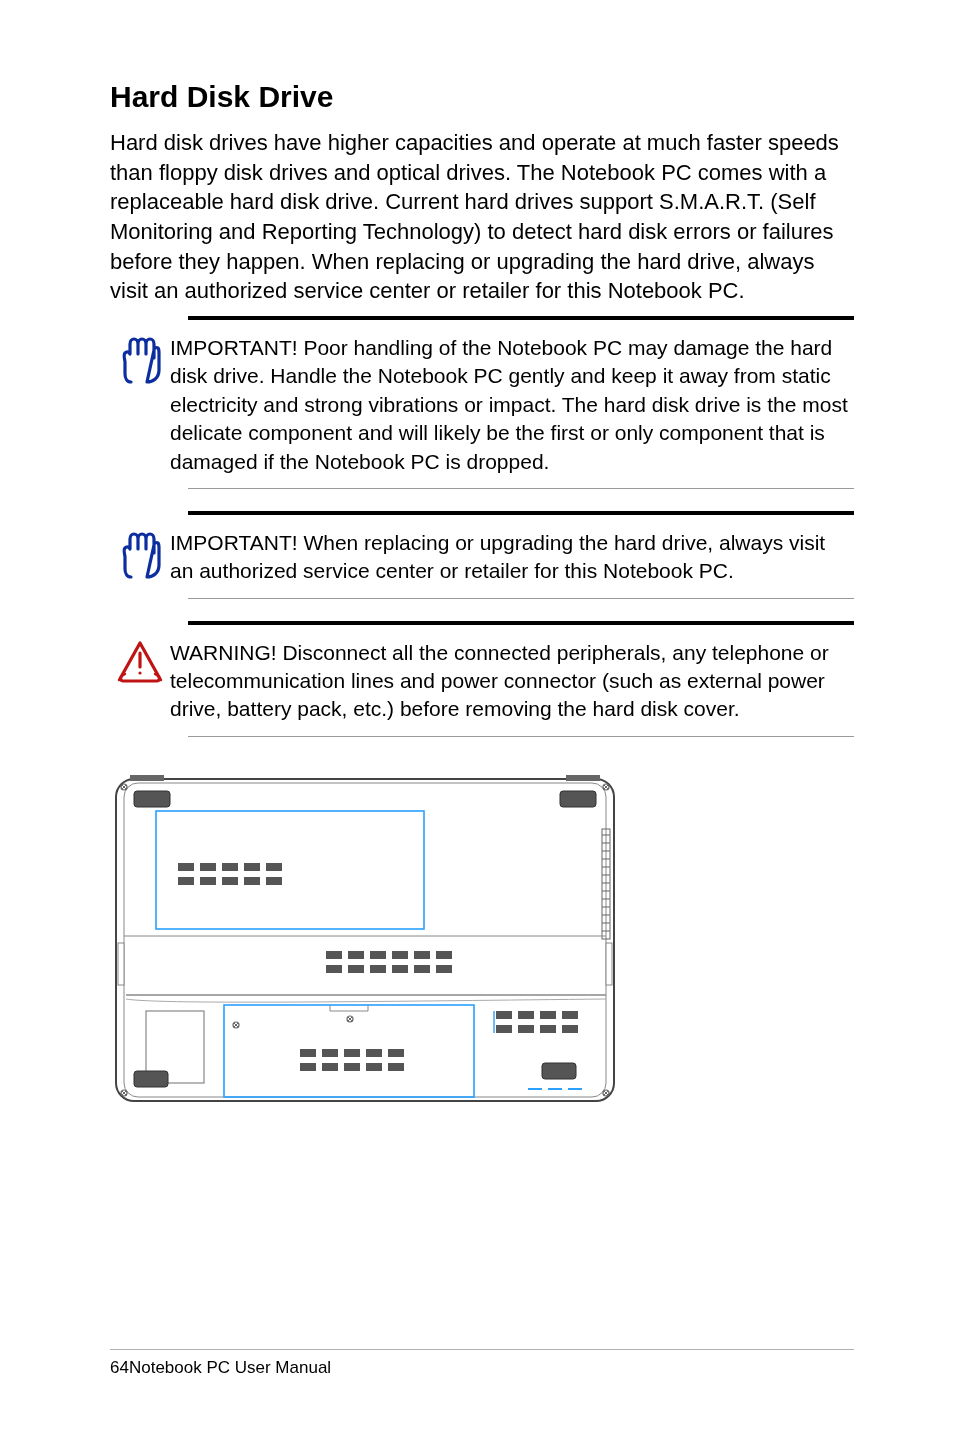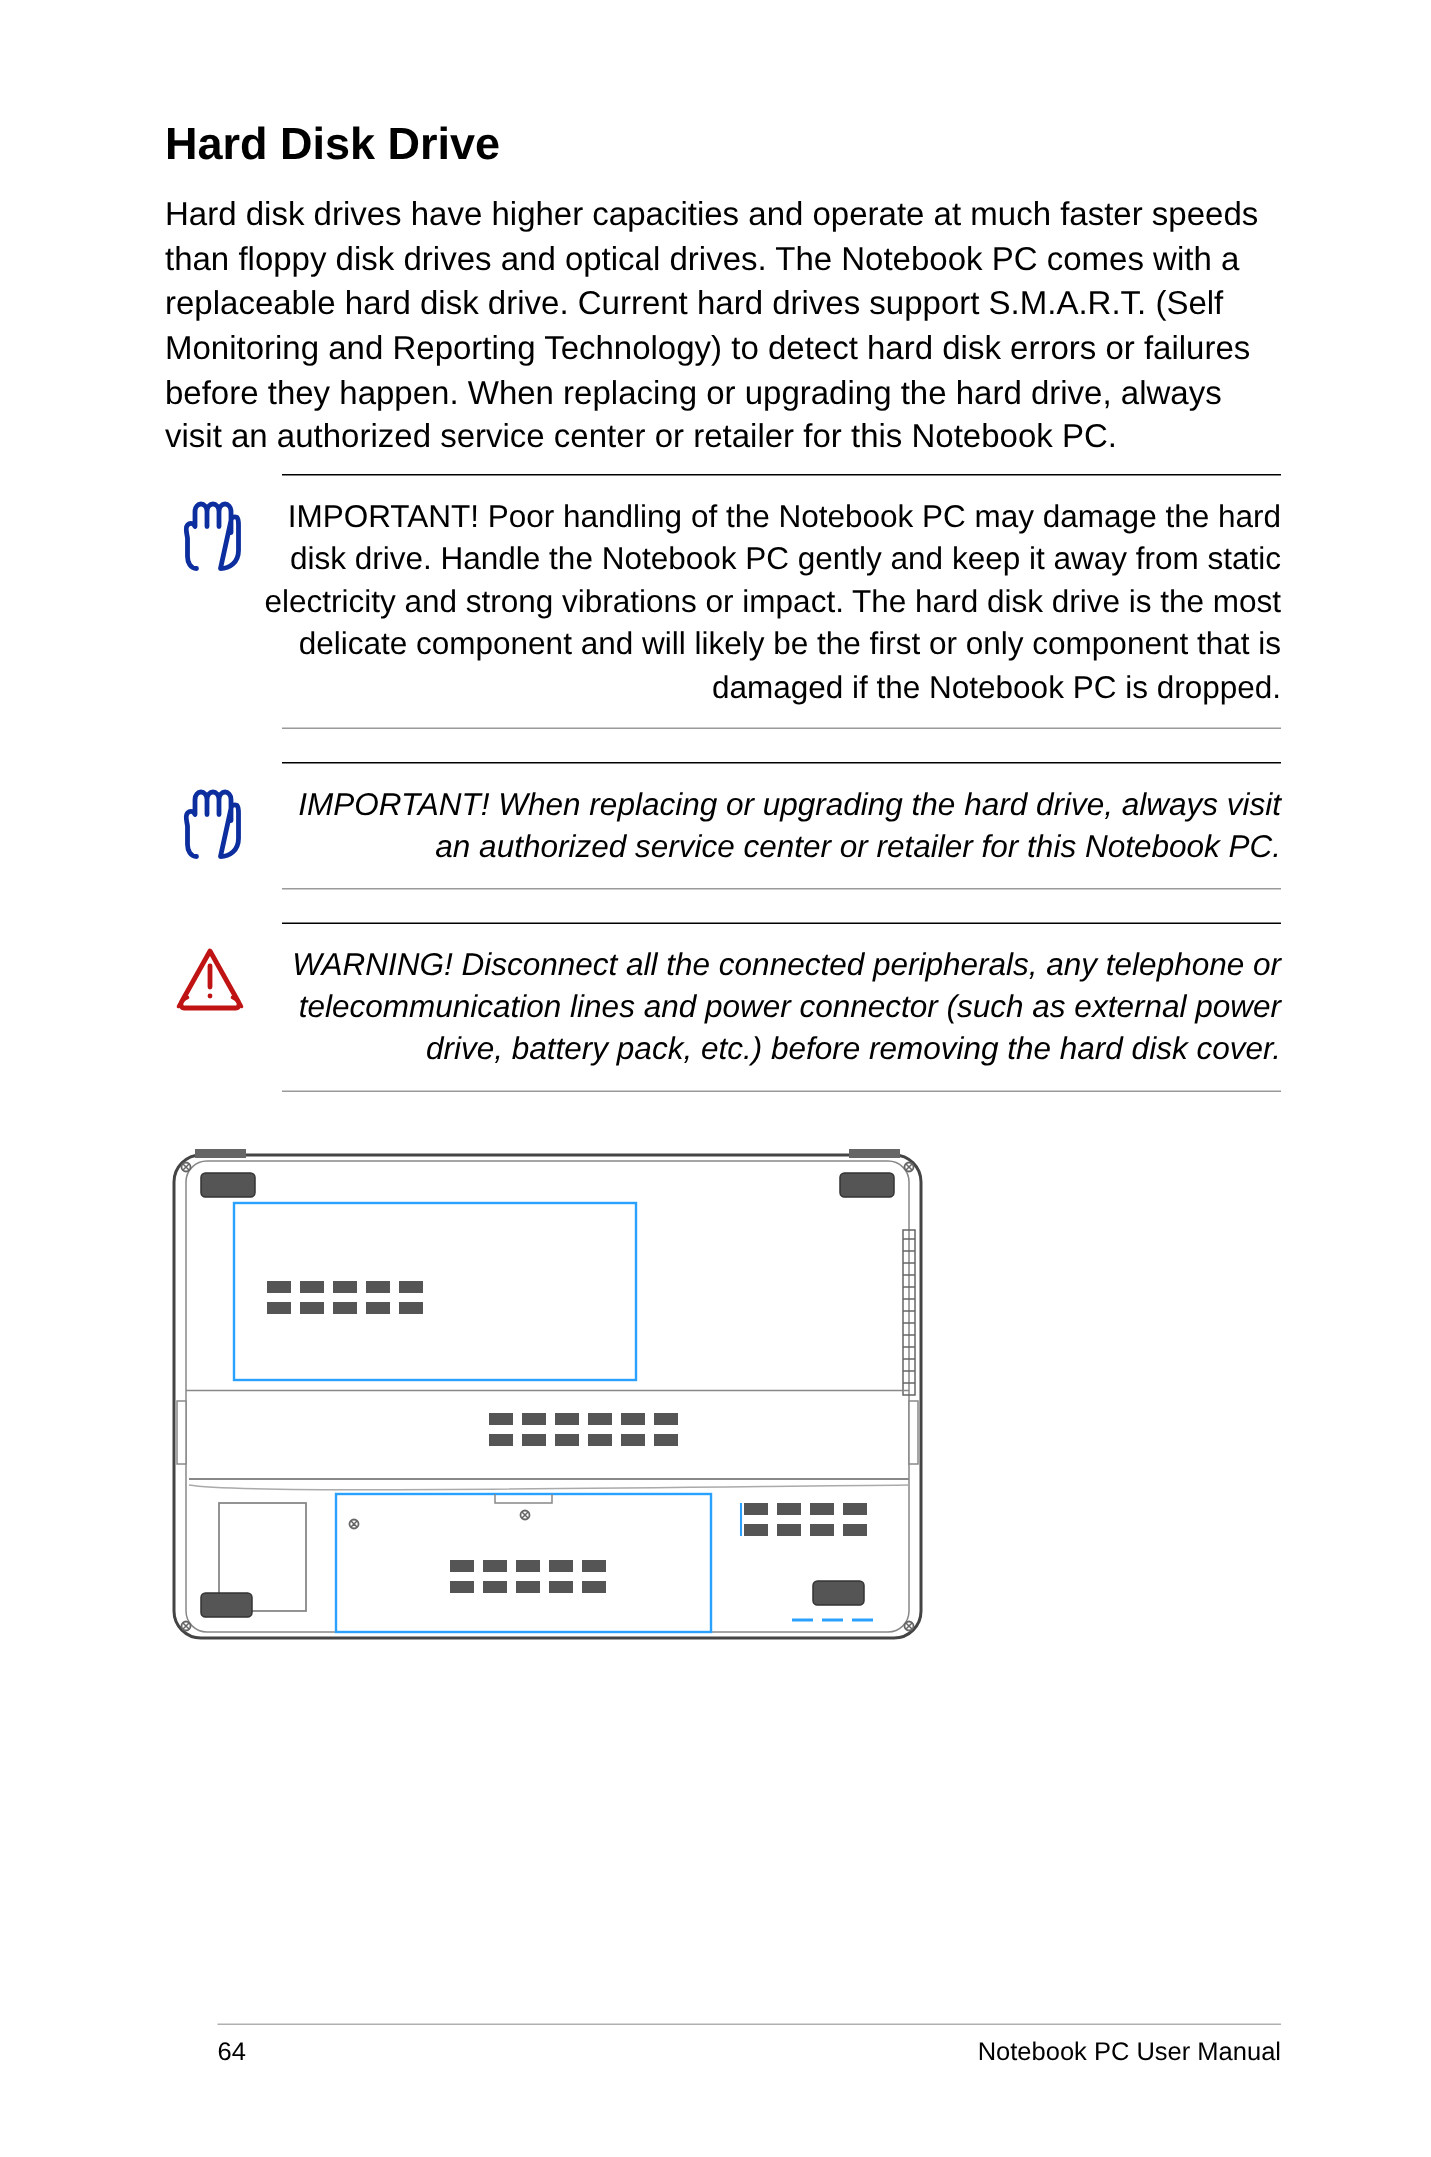--- a/index.html
+++ b/index.html
@@ -23,29 +23,27 @@
     }
     p.intro {
       font-size: 22px;
       line-height: 1.35;
       color: #000;
       margin-bottom: 2px;
     }
     .notice {
       display: flex;
       align-items: flex-start;
-      border-top: 1px solid #000000;
+      border-top: 4px solid #000000;
       border-bottom: 1px solid #9a9a9a;
       padding: 14px 0 12px 0;
       margin: 10px 0 0 78px;
-      text-align: right;
     }
     .notice + .notice {
       margin-top: 22px;
-      font-style: italic;
     }
     .notice .icon-wrap {
       width: 60px;
       flex-shrink: 0;
       padding-top: 0;
       margin-left: -78px;
       display: flex;
       justify-content: center;
       align-items: flex-start;
     }
@@ -77,24 +75,22 @@
       display: block;
     }
     .footer {
       position: absolute;
       bottom: 60px;
       left: 110px;
       right: 100px;
       border-top: 1px solid #b0b0b0;
       padding-top: 8px;
       display: flex;
-      justify-content: space-between;
       font-size: 17px;
       color: #000;
-      margin-left: 35px;
     }
   </style>
 </head>
 <body>
 
 <h2 class="heading">Hard Disk Drive</h2>
 
 <p class="intro">Hard disk drives have higher capacities and operate at much faster speeds than floppy disk drives and optical drives. The Notebook PC comes with a replaceable hard disk drive. Current hard drives support S.M.A.R.T. (Self Monitoring and Reporting Technology) to detect hard disk errors or failures before they happen. When replacing or upgrading the hard drive, always visit an authorized service center or retailer for this Notebook PC.</p>
 
 <div class="notice">

